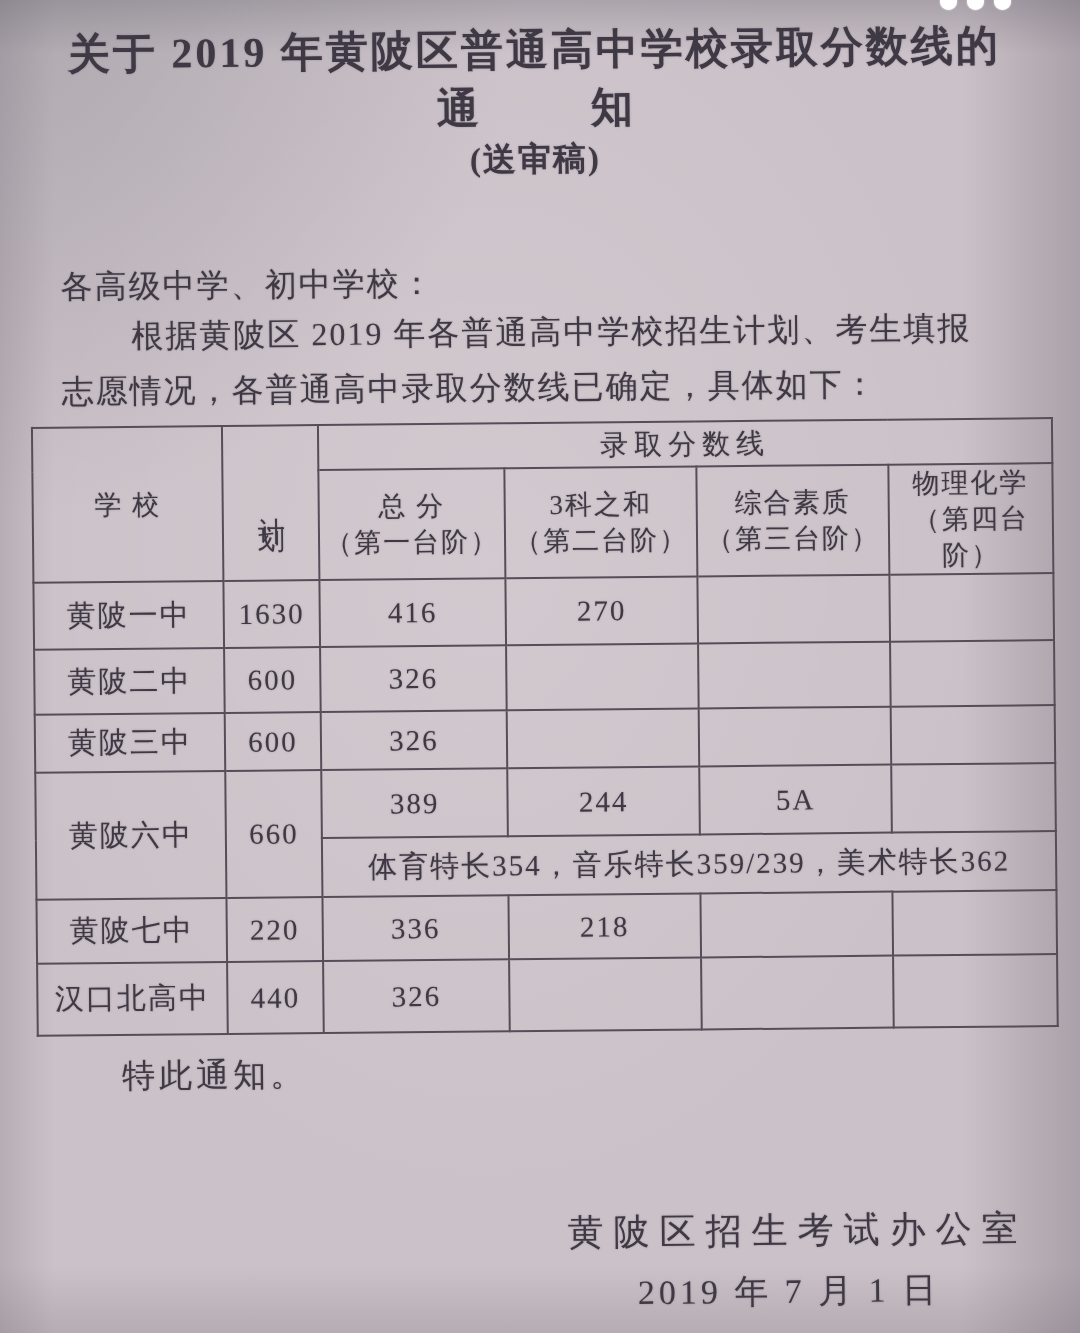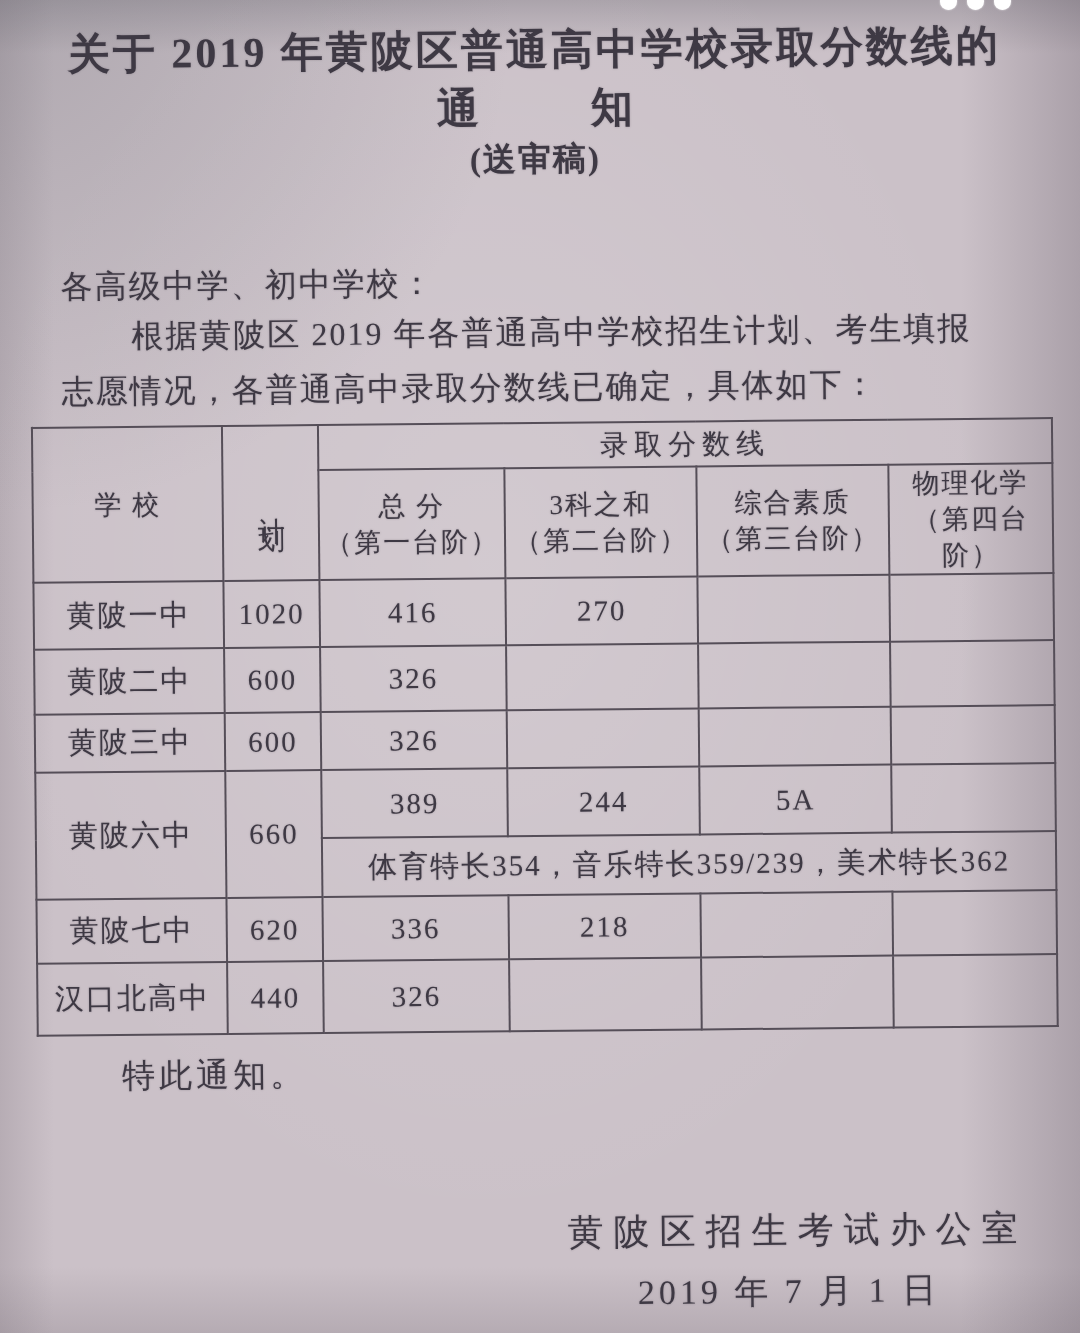--- a/index.html
+++ b/index.html
@@ -99,21 +99,21 @@
             <div>（第三台阶）</div>
       </td>
       <td class="hdr two-line">
         <div>物理化学</div>
             <div>（第四台阶）</div>
       </td>
     </tr>
 
     <tr style="height:67px">
       <td class="school-cell">黄陂一中</td>
-      <td>1020</td>
+      <td>1630</td>
       <td>416</td>
       <td>270</td>
       <td></td>
       <td></td>
     </tr>
 
     <tr style="height:65px">
       <td class="school-cell">黄陂二中</td>
       <td>600</td>
       <td>326</td>
@@ -138,21 +138,21 @@
       <td>244</td>
       <td>5A</td>
       <td></td>
     </tr>
     <tr style="height:59px">
       <td colspan="4" class="special-cell">体育特长354，音乐特长359/239，美术特长362</td>
     </tr>
 
     <tr style="height:64px">
       <td class="school-cell">黄陂七中</td>
-      <td>620</td>
+      <td>220</td>
       <td>336</td>
       <td>218</td>
       <td></td>
       <td></td>
     </tr>
 
     <tr style="height:72px">
       <td class="school-cell">汉口北高中</td>
       <td>440</td>
       <td>326</td>

